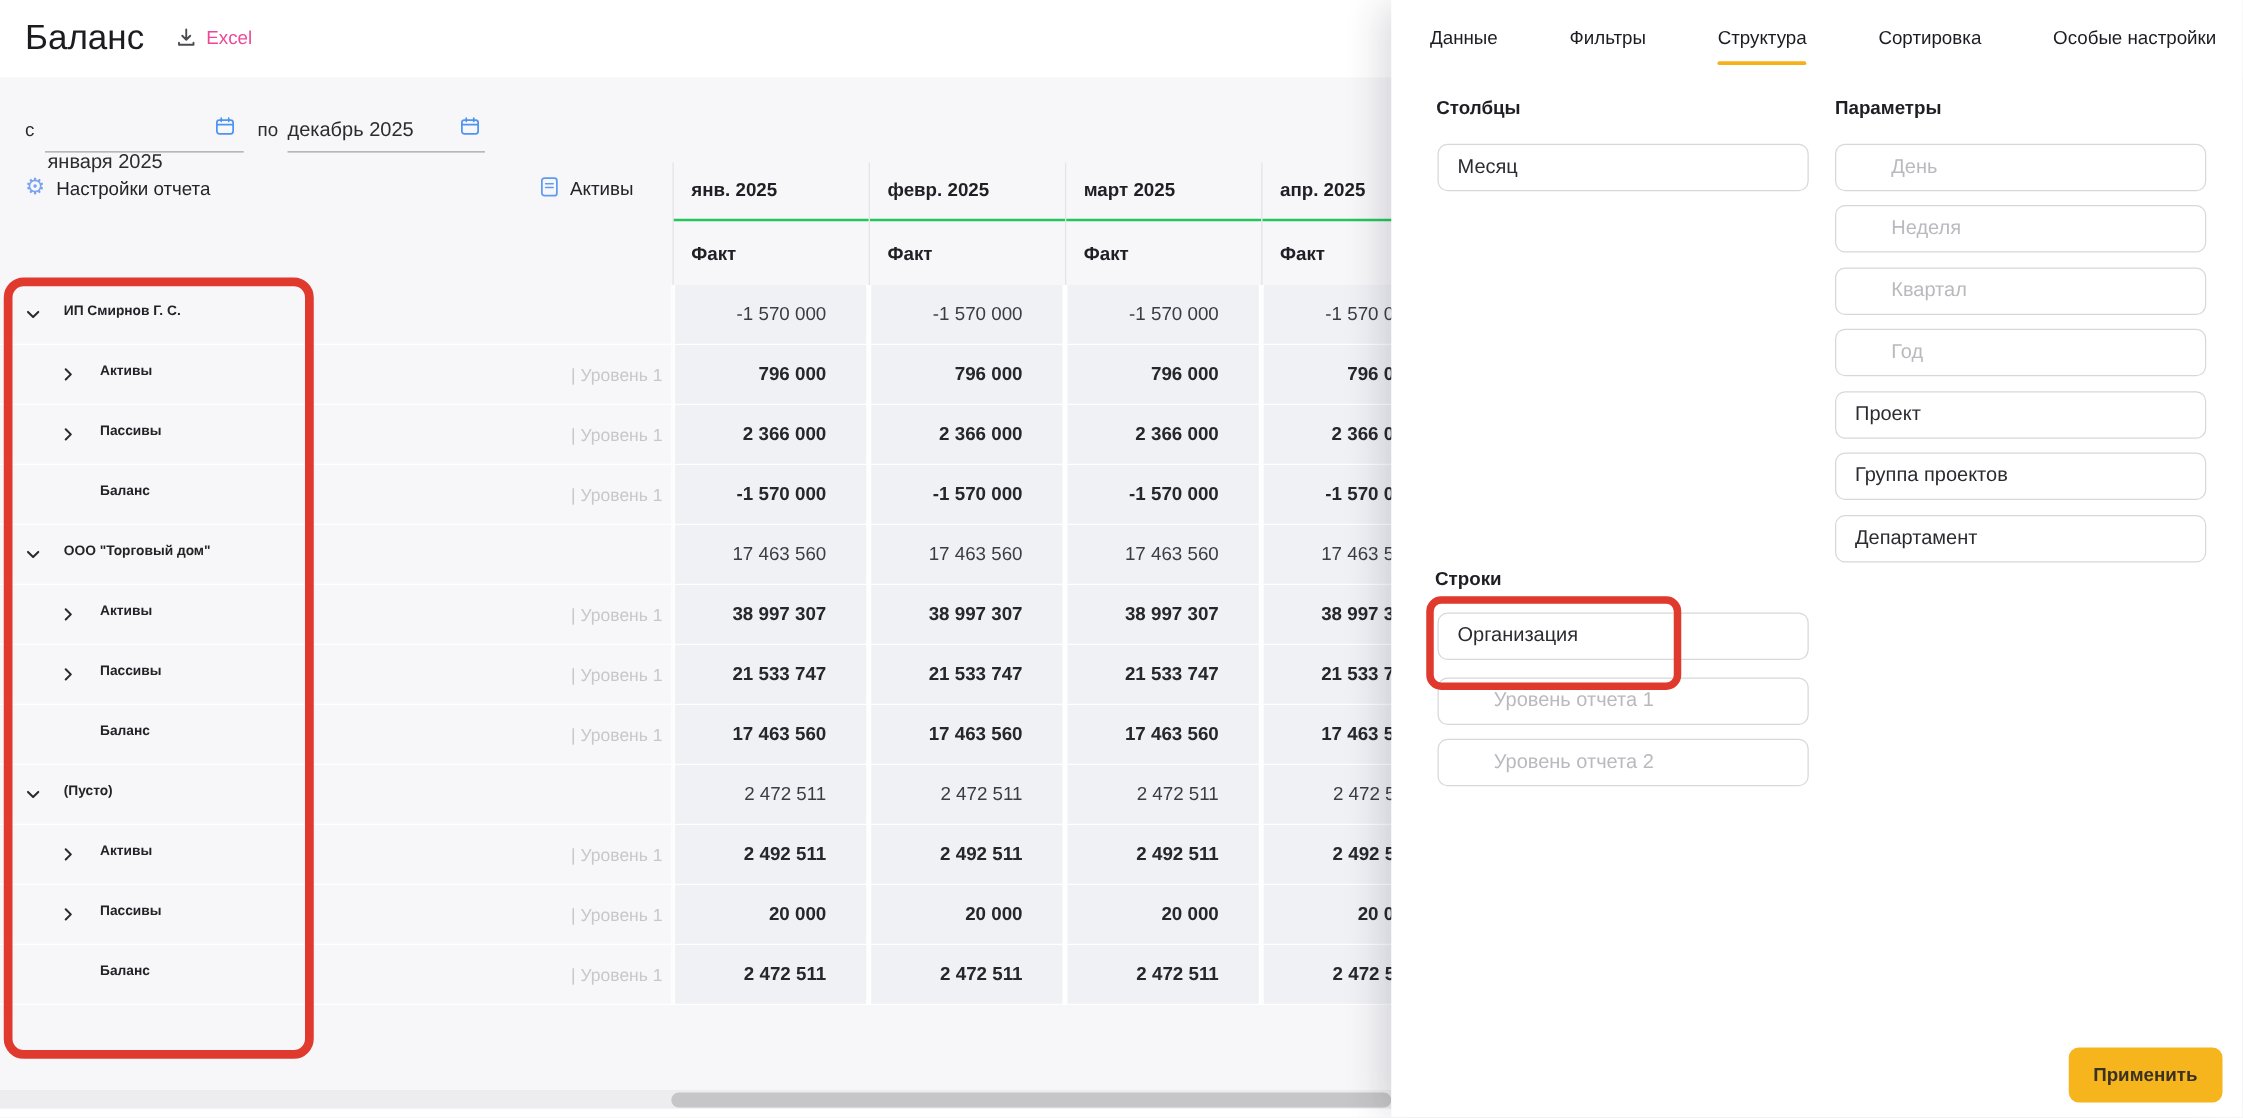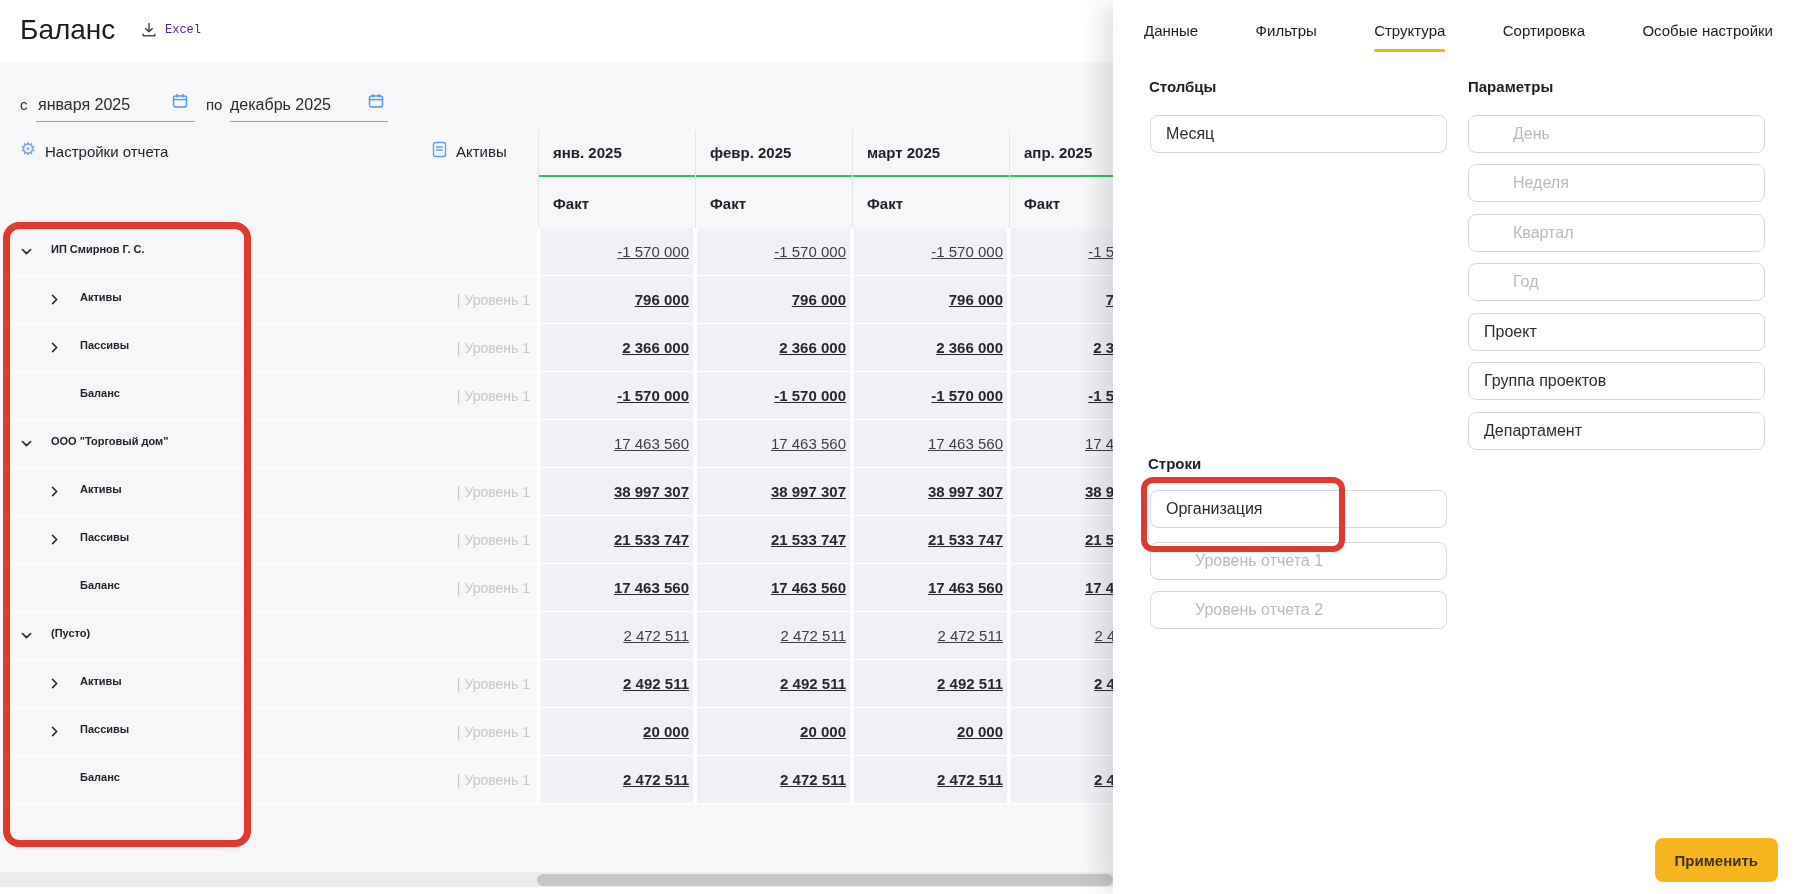--- a/index.html
+++ b/index.html
@@ -3,21 +3,21 @@
 <meta charset="utf-8">
 <style>
   html,body{margin:0;padding:0;}
   body{font-family:"Liberation Sans", sans-serif; background:#e9e9ec;}
   .page{position:relative; width:1794px; height:894px; background:#f7f7f9; overflow:hidden;}
 
   
   .topbar{position:absolute; left:0; top:0; width:1794px; height:62px; background:#ffffff;}
   .title{position:absolute; left:20px; top:14px; font-size:28px; font-weight:500; color:#1b1b20;}
   .excel{position:absolute; left:140px; top:21px; display:flex; align-items:center; gap:7px; cursor:pointer;}
-  .excel .lbl{font-size:12px; font-weight:500; color:#4c1d95;font-family:Liberation Mono, monospace;}
+  .excel .lbl{font-size:15px; font-weight:500; color:#ec4899;}
 
   
   .flabel{position:absolute; top:96px; font-size:15px; color:#2b2b30;}
   .fvalue{position:absolute; top:96px; font-size:16px; color:#2b2b30; white-space:nowrap;}
   .funder{position:absolute; top:121px; height:1px; background:#a2a3a8;}
   .calicon{position:absolute; top:93px; width:16px; height:16px;}
 
   
   .gear{position:absolute; left:20px; top:140px; font-size:18px; line-height:18px; color:#7aa4f0;}
   .toollbl{position:absolute; top:143px; font-size:15px; font-weight:500; color:#232329; cursor:pointer;}
@@ -32,21 +32,21 @@
   .tbody{position:absolute; left:0; top:228px; width:1164px; background:#ffffff;}
   .trow{position:relative; height:47px; margin-bottom:1px;}
   .ncell{position:absolute; left:0; top:0; width:537px; height:47px; background:#f7f7f9;}
   .chev{position:absolute; top:17px; width:13px; height:13px; cursor:pointer;}
   .chev.g{left:20px}
   .chev.k{left:48px}
   .nlabel{position:absolute; top:15px; font-size:11px; font-weight:600; color:#222228; white-space:nowrap; cursor:pointer;}
   .nlabel.g{left:51px}
   .nlabel.k{left:80px}
   .nlevel{position:absolute; right:7px; top:16px; font-size:14px; color:#c7c7cc; white-space:nowrap;}
-  .vcell{position:absolute; top:0; width:155px; height:47px; background:#f0f1f5; border-left:2px solid #ffffff; box-sizing:border-box; display:flex; align-items:center; justify-content:flex-end; padding-right:4px; font-size:15px; white-space:nowrap;text-decoration:underline;}
+  .vcell{position:absolute; top:0; width:155px; height:47px; background:#f0f1f5; border-left:2px solid #ffffff; box-sizing:border-box; display:flex; align-items:center; justify-content:flex-end; padding-right:32px; font-size:15px; white-space:nowrap;}
   .c0{left:538px}.c1{left:695px}.c2{left:852px}.c3{left:1009px}
   .vbold{font-weight:700; color:#26262b;}
   .vreg{font-weight:400; color:#3c3c42;}
 
   
   .sb-track{position:absolute; left:0; top:872px; width:1113px; height:15px; background:#ededef;}
   .sb-thumb{position:absolute; left:537px; top:874px; width:576px; height:12px; border-radius:6px; background:#c6c6c8; cursor:pointer;}
   .bottomstrip{position:absolute; left:0; top:887px; width:1113px; height:7px; background:#ffffff;}
 
   
@@ -79,21 +79,21 @@
         <svg width="18" height="18" viewBox="0 0 18 18">
             <path d="M9 2.5v8M5.8 7.6L9 10.8l3.2-3.2" fill="none" stroke="#4a4a50" stroke-width="1.5" stroke-linecap="round" stroke-linejoin="round"></path>
             <path d="M3.2 13.2v1.6h11.6v-1.6" fill="none" stroke="#4a4a50" stroke-width="1.5" stroke-linecap="round" stroke-linejoin="round"></path>
           </svg>
       </span>
       <span class="lbl">Excel</span>
     </div>
   </div>
 
   <span class="flabel" style="left:20px;">с</span>
-  <span class="fvalue" style="left:38px;">января 2025</span>
+  <span class="fvalue" style="left:38px;margin-top:25px;">января 2025</span>
   <span class="calicon" style="left:172px;">
     <svg width="16" height="16" viewBox="0 0 16 16">
         <rect x="1.5" y="3" width="13" height="11" rx="2" fill="none" stroke="#4f94f0" stroke-width="1.4"></rect>
         <path d="M1.5 6.6h13" stroke="#4f94f0" stroke-width="1.4"></path>
         <path d="M5 1.5v2.5M11 1.5v2.5" stroke="#4f94f0" stroke-width="1.4" stroke-linecap="round"></path>
       </svg>
   </span>
   <div class="funder" style="left:36px; width:159px;"></div>
 
   <span class="flabel" style="left:206px;">по</span>

